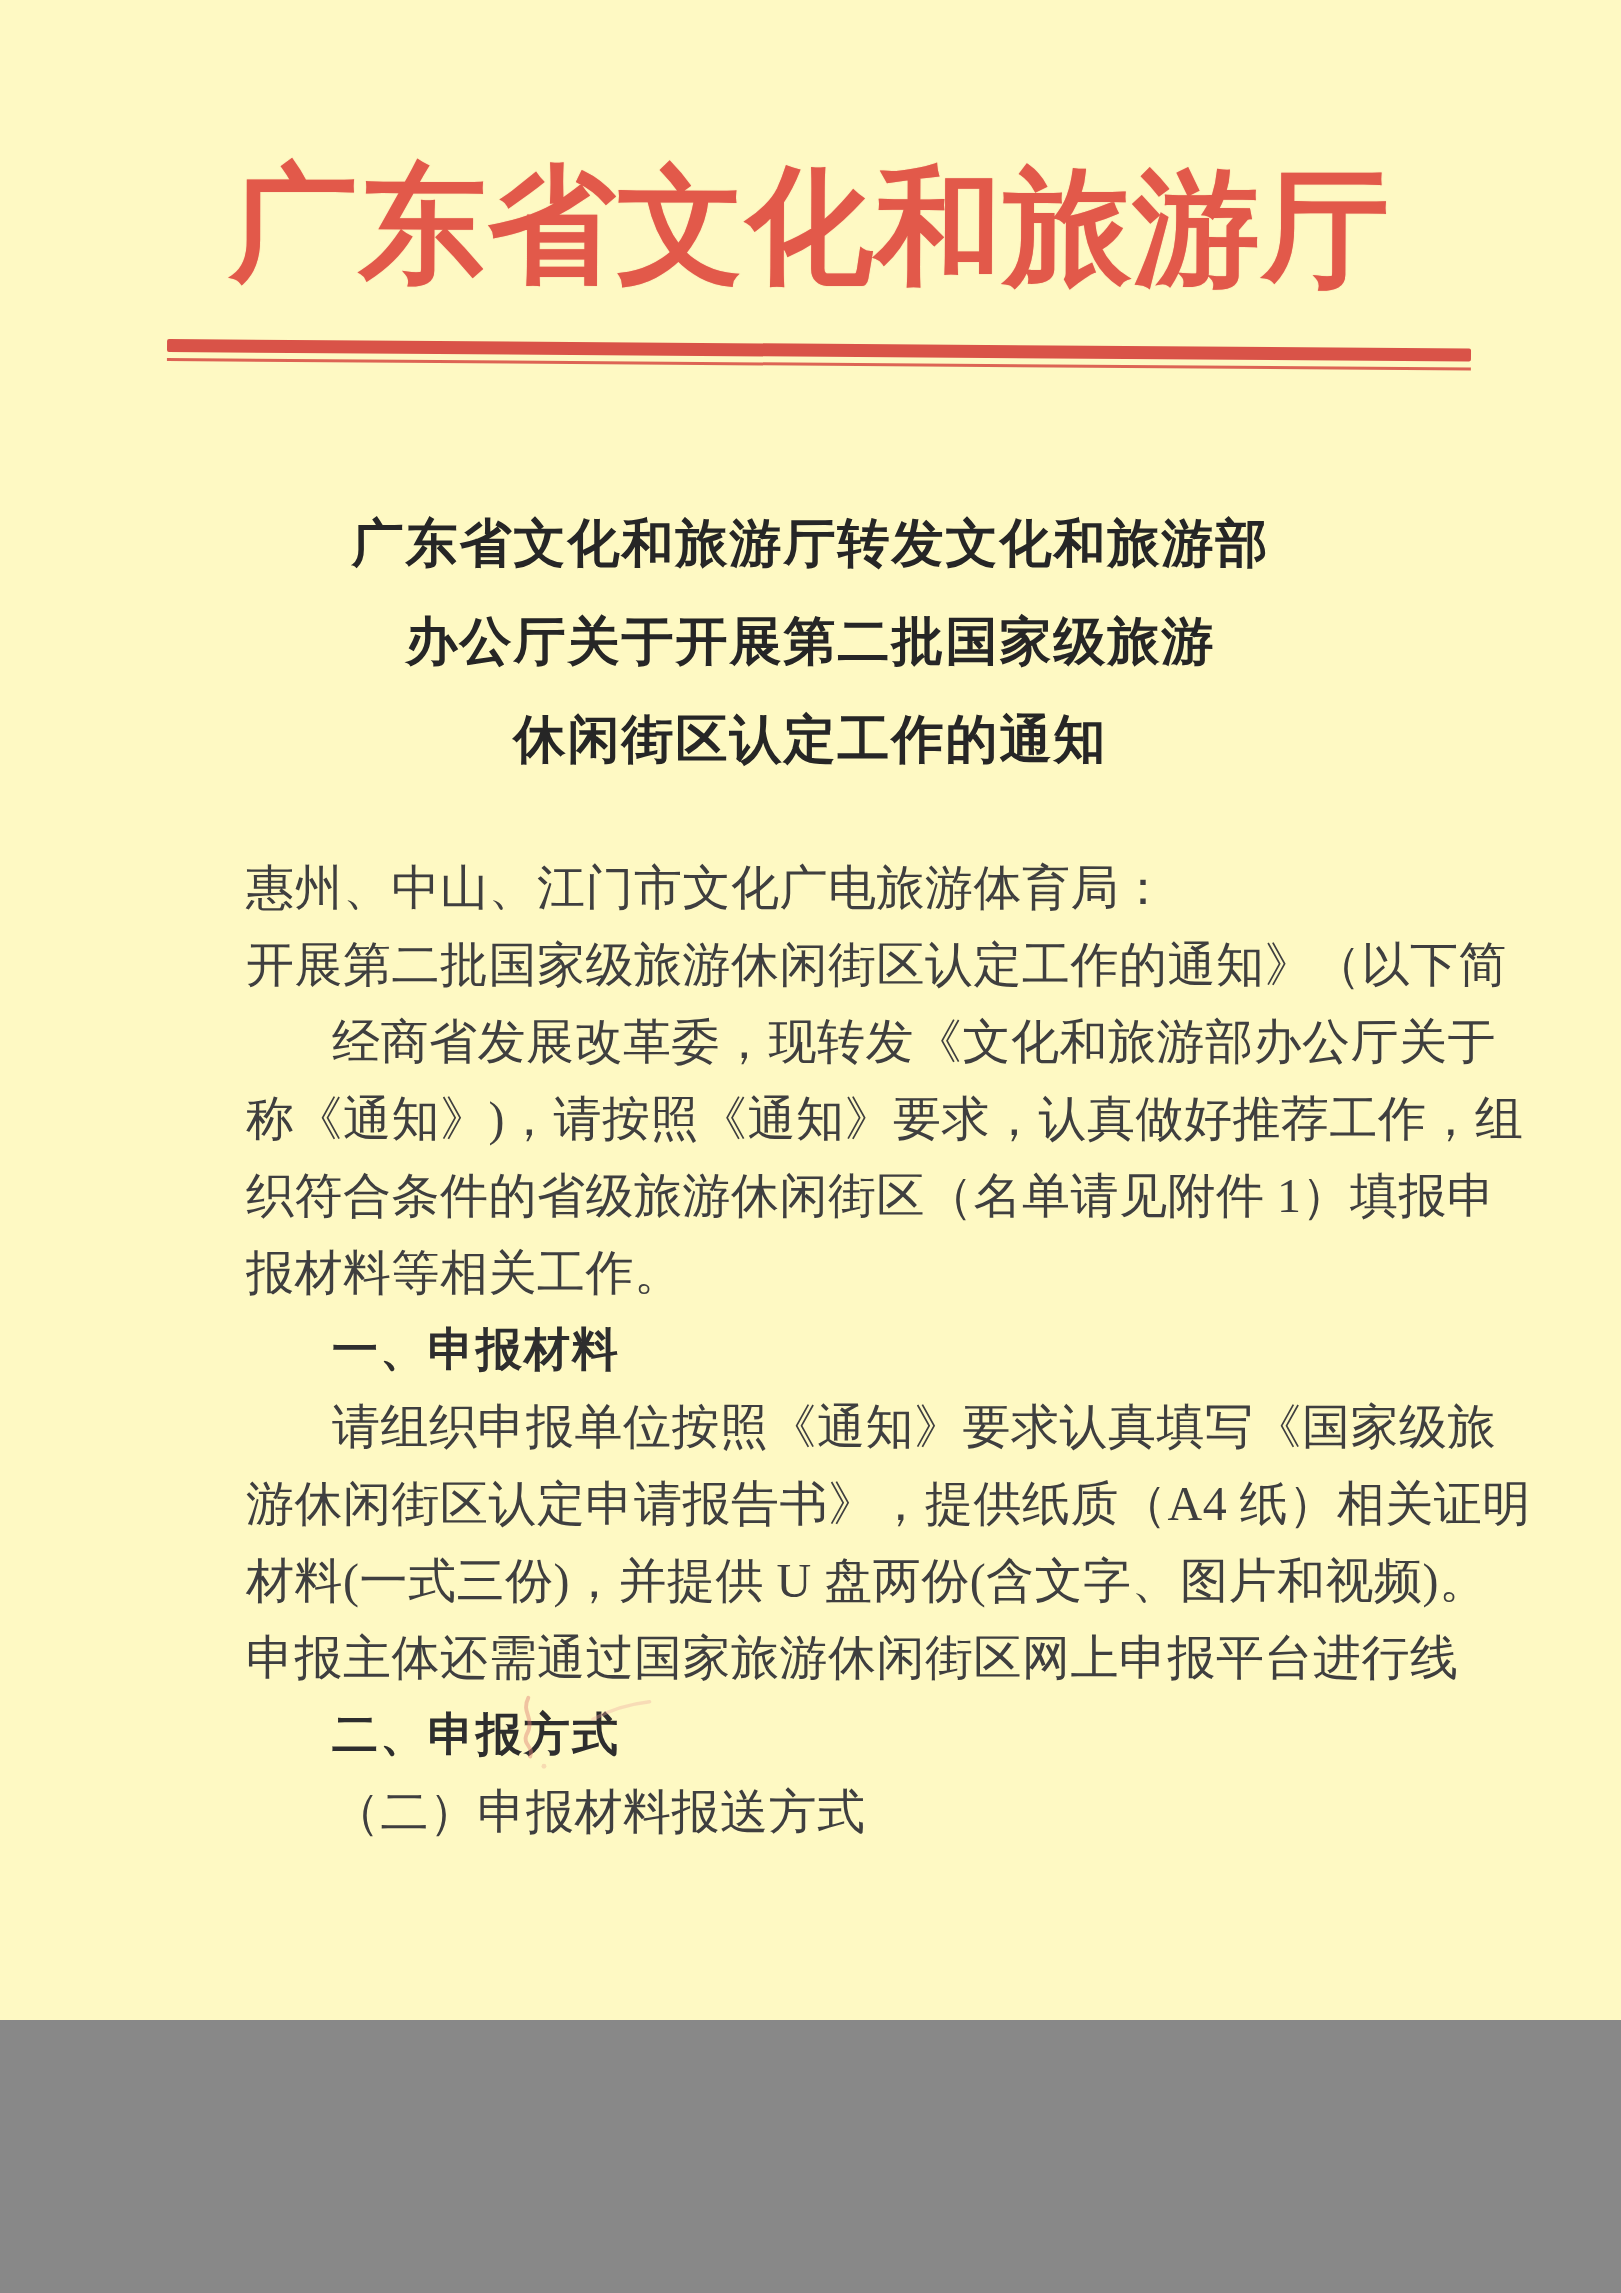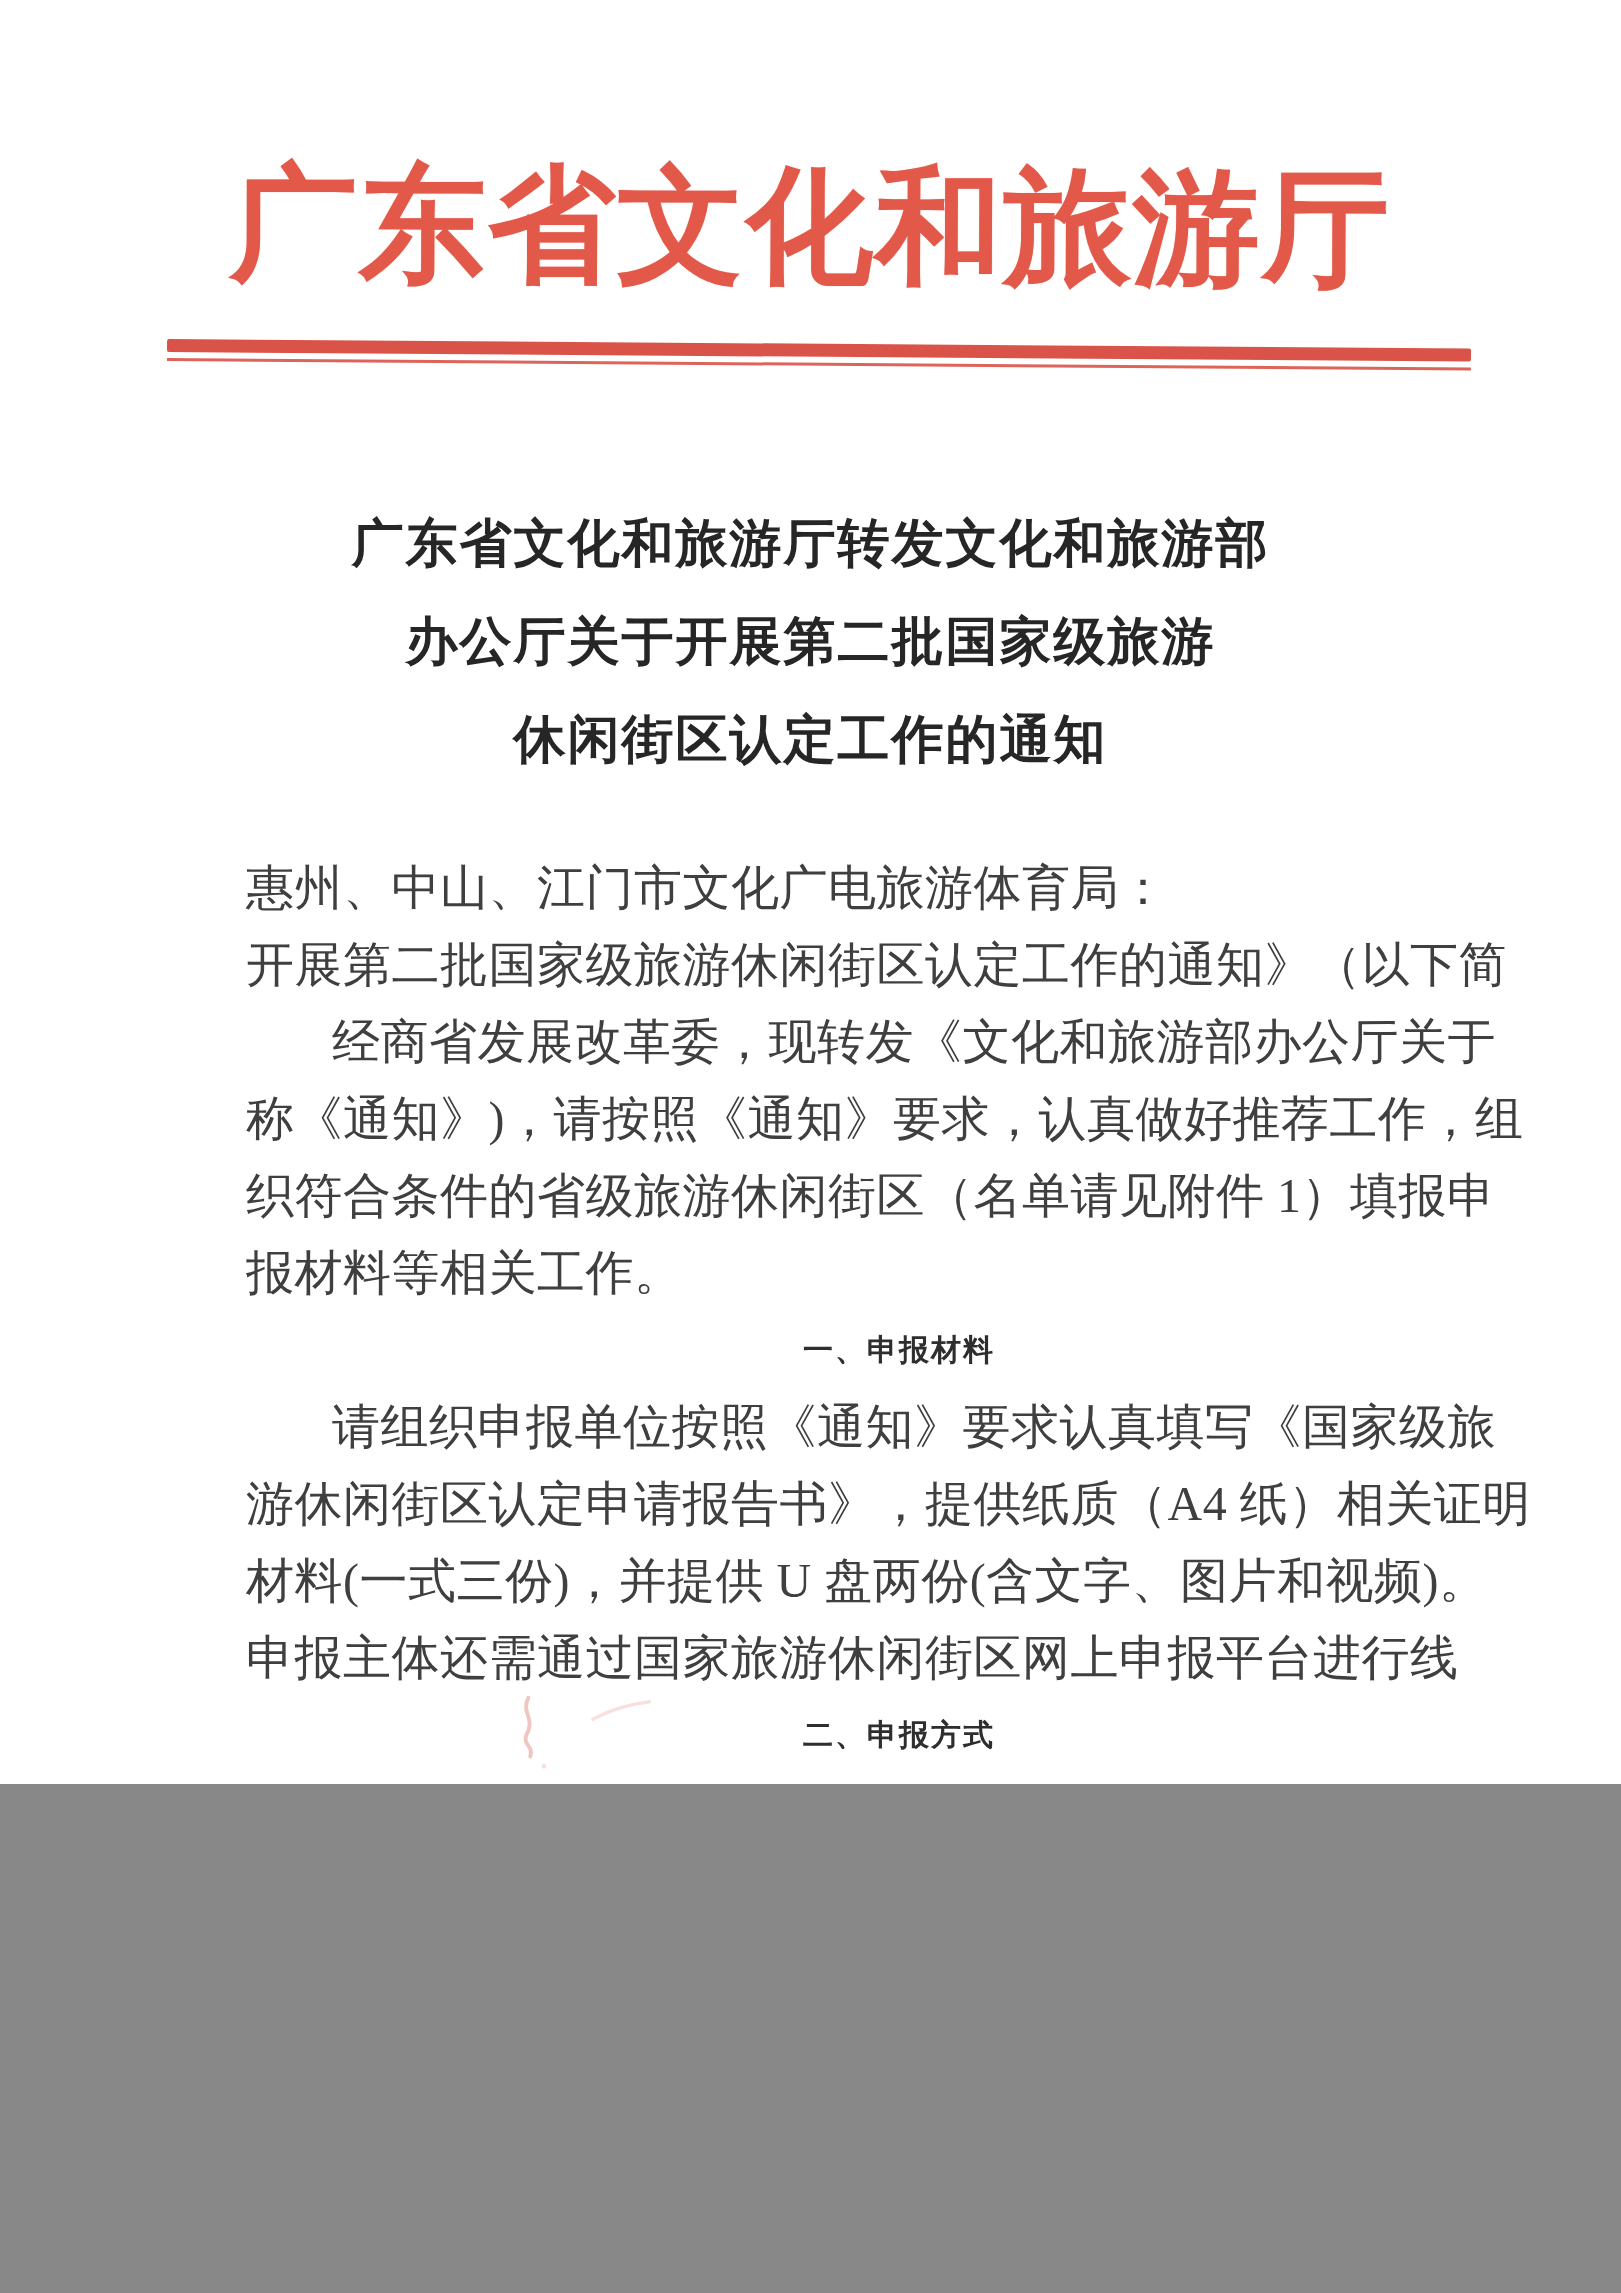--- a/index.html
+++ b/index.html
@@ -1,21 +1,21 @@
 <!DOCTYPE html>
 <html><head>
 <meta charset="utf-8">
 <style>
   html, body { margin: 0; padding: 0; background: #888; }
   .page {
     position: relative;
     width: 1621px;
-    height: 1784px;
+    height: 2020px;
     margin: 0 auto;
-    background: #ffffff;
+    background: #fef9c3;
     overflow: hidden;
     font-family: "Liberation Serif", serif;
   }
   
   .letterhead {
     position: absolute;
     top: 143px;
     left: 0;
     width: 100%;
     text-align: center;
@@ -68,24 +68,23 @@
     width: 1220px;
     font-size: 48px;
     color: #3f3f3f;
     letter-spacing: 0.5px;
   }
   .body-text .line { height: 77px; line-height: 77px; white-space: nowrap; }
   .indent { padding-left: 86px; }
   .heading {
     font-family: Liberation Sans, sans-serif;
     font-weight: bold;
-    font-size: 30px;
+    font-size: 46px;
     color: #2e2e2e;
     letter-spacing: 2px;
-    text-align: center;
   }
   
   .pen-mark {
     position: absolute;
     top: 1688px;
     left: 485px;
     width: 206px;
     height: 93px;
     opacity: 0.6;
     pointer-events: none;

